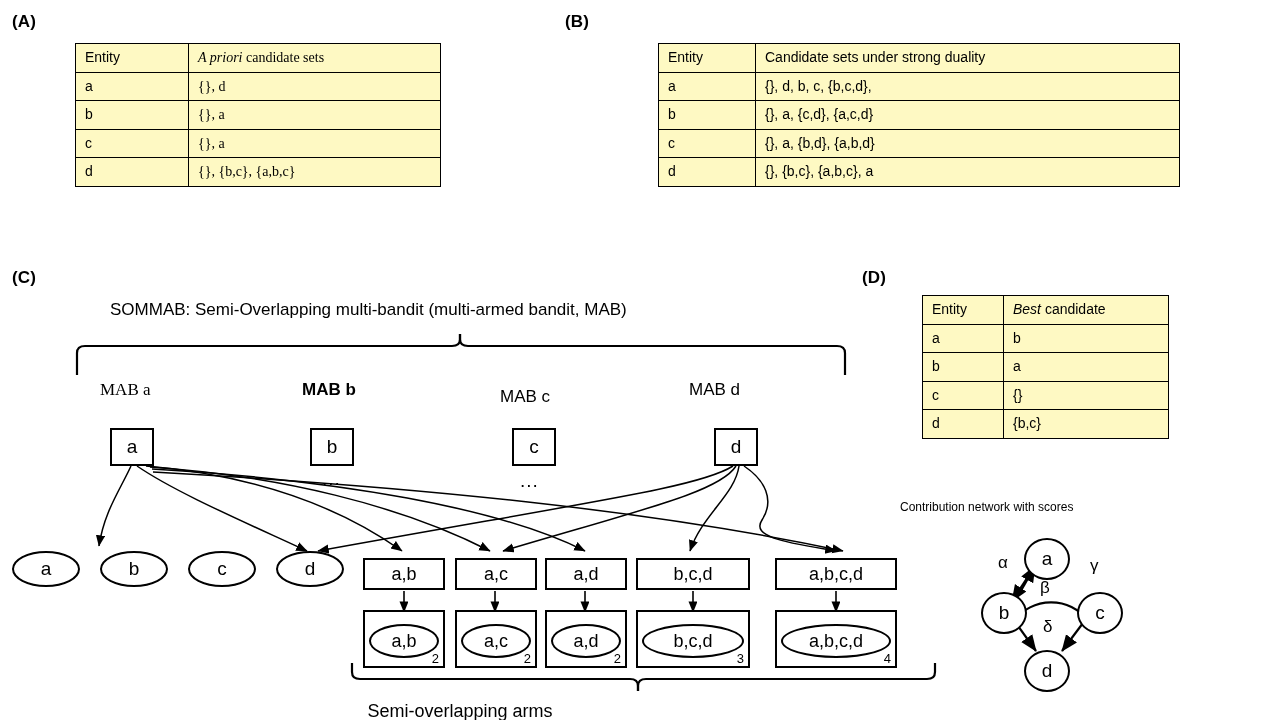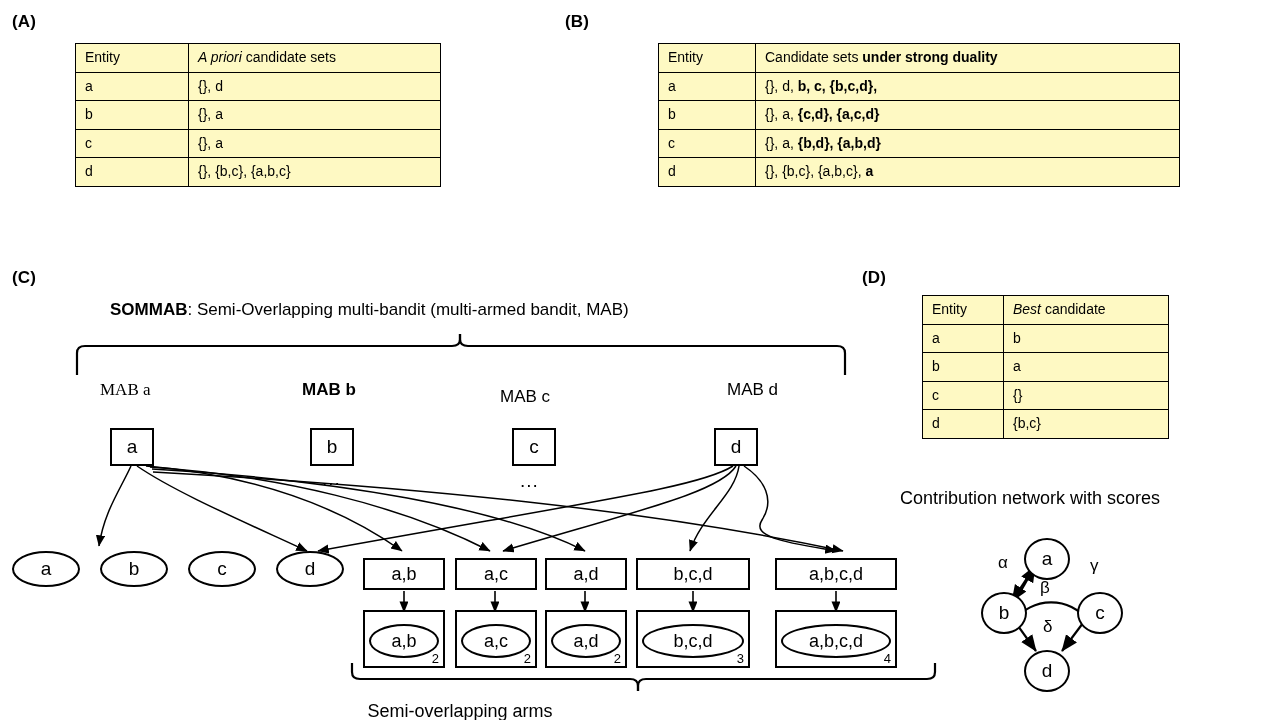--- a/index.html
+++ b/index.html
@@ -30,25 +30,25 @@
   }
   table.fig-table td, table.fig-table th {
     border: 1.6px solid #000;
     padding: 5px 9px;
     text-align: left;
     font-weight: normal;
     white-space: nowrap;
     line-height: 1.25;
   }
   .it { font-style: italic; }
-  .bd { font-weight: bold; }
+  .bd { font-weight: normal; }
 
   #tableA { left: 75px; top: 43px; }
   #tableA td.c0, #tableA th.c0 { width: 94px; }
-  #tableA td.c1, #tableA th.c1 { width: 233px; }
+  #tableA td.c1, #tableA th.c1 { width: 233px; font-family: Liberation Serif, serif; }
 
   #tableB { left: 658px; top: 43px; }
   #tableB td.c0, #tableB th.c0 { width: 78px; }
   #tableB td.c1, #tableB th.c1 { width: 405px; }
 
   #tableD { left: 922px; top: 295px; }
   #tableD td.c0, #tableD th.c0 { width: 62px; }
   #tableD td.c1, #tableD th.c1 { width: 146px; }
 
   
@@ -142,22 +142,22 @@
     left: 0;
     top: 686px;
     width: 920px;
     text-align: center;
     font-size: 18px;
     margin-top: 15px;
   }
   #contrib-caption {
     position: absolute;
     left: 900px;
-    top: 488px;
-    font-size: 18px;
+    top: 500px;
+    font-size: 12px;
     white-space: nowrap;
   }
   
   .cn-node {
     position: absolute;
     width: 46px;
     height: 42px;
     border: 2.6px solid #000;
     border-radius: 50%;
     box-sizing: border-box;
@@ -302,21 +302,21 @@
   </tbody>
 </table>
 
 <div class="panel-label" style="left:12px; top:268px;">(C)</div>
 
 <div id="sommab-title"><span class="bd">SOMMAB</span><span>: Semi-Overlapping multi-bandit (multi-armed bandit, MAB)</span></div>
 
 <div class="mab-label" style="left:100px;font-family:Liberation Serif, serif;">MAB a</div>
 <div class="mab-label" style="left:302px;font-weight:bold;">MAB b</div>
 <div class="mab-label" style="left:500px;margin-top:7px;">MAB c</div>
-<div class="mab-label" style="left:727px;">MAB d</div>
+<div class="mab-label" style="left:689px;">MAB d</div>
 
 <div class="mab-box" style="left:110px; top:428px;">a</div>
 <div class="mab-box" style="left:310px; top:428px;">b</div>
 <div class="mab-box" style="left:512px; top:428px;">c</div>
 <div class="mab-box" style="left:714px; top:428px;">d</div>
 
 <div class="dots" style="left:322px; top:468px;">...</div>
 <div class="dots" style="left:520px; top:470px;">...</div>
 
 <div class="ell-node" style="left:12px; top:551px; width:68px;">a</div>

